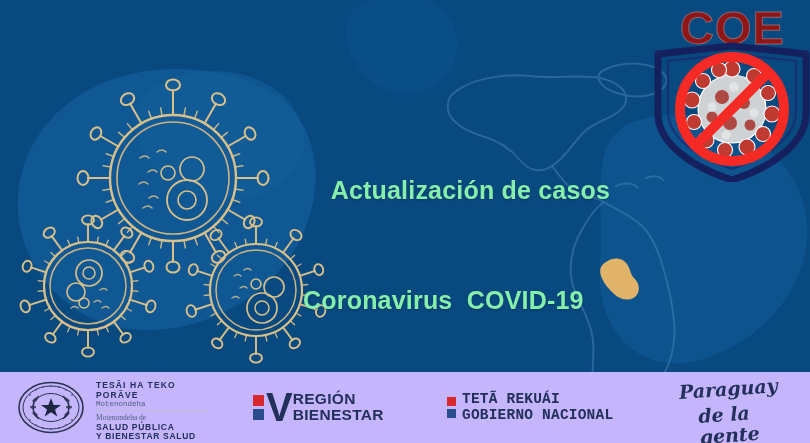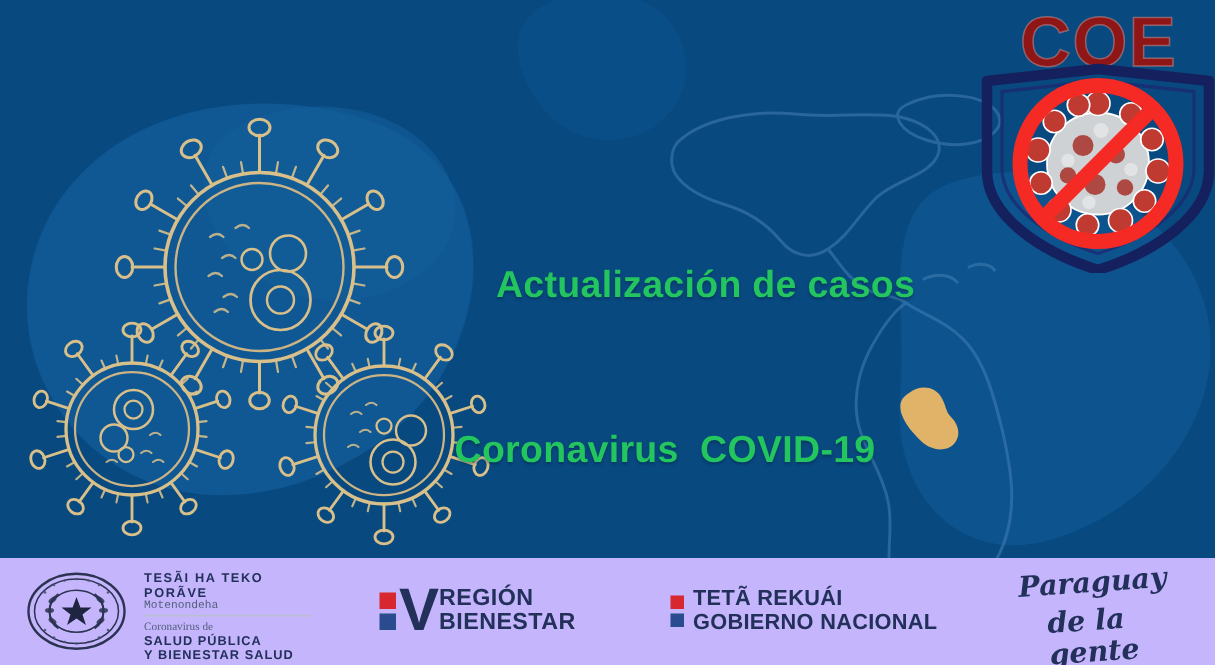--- a/index.html
+++ b/index.html
@@ -10,21 +10,21 @@
   }
   #poster{
     position:relative;width:810px;height:443px;overflow:hidden;
     background:#08497f;
   }
   
   .bg-svg{position:absolute;left:0;top:0;width:810px;height:443px;}
   
   .headline{
     position:absolute;left:303px;top:144px;
-    color:#22c55e;
+    color:#86efac;
     font-size:25px;line-height:31px;
     font-weight:bold;
     letter-spacing:0.2px;
     text-shadow:0 1px 2px rgba(0,20,50,.35);
     white-space:pre;
   }
   .headline .l2{display:block;margin-top:48px;}
   
   .coe{position:absolute;left:650px;top:2px;width:165px;height:180px;}
   .coe-word{
@@ -69,21 +69,21 @@
   }
   
   .region{position:absolute;left:253px;top:14px;height:42px;display:flex;align-items:center;}
   .region .sq{display:flex;flex-direction:column;gap:3px;margin-right:2px;}
   .region .sq i{display:block;width:11px;height:11px;}
   .region .sq .red{background:#d7282f;}
   .region .sq .blue{background:#2b4b8f;}
   .region .vee{font-size:40px;line-height:40px;font-weight:bold;color:#22305a;margin:0 2px 0 0;letter-spacing:-2px;}
   .region .rtext{font-size:15.5px;line-height:16.5px;font-weight:bold;color:#22305a;letter-spacing:.3px;}
   
-  .gob{position:absolute;left:447px;top:19px;display:flex;align-items:center;}
+  .gob{position:absolute;left:447px;top:19px;display:flex;align-items:center;font-family:Liberation Mono, monospace;}
   .gob .sq{display:flex;flex-direction:column;gap:3px;margin-right:6px;}
   .gob .sq i{display:block;width:9px;height:9px;}
   .gob .sq .red{background:#d7282f;}
   .gob .sq .blue{background:#2b4b8f;}
   .gob .gtext{font-size:14.5px;line-height:16px;font-weight:bold;color:#22305a;letter-spacing:.2px;}
   
   .pdlg{position:absolute;left:655px;top:10px;width:140px;height:52px;color:#22305a;}
   .pdlg .p1{
     position:absolute;left:24px;top:0;
     font-family:"DejaVu Serif", serif;font-style:italic;
@@ -641,21 +641,21 @@
             <circle cx="49" cy="45" r="0.9"></circle>
           <circle cx="13" cy="40" r="0.9"></circle>
             <circle cx="55" cy="40" r="0.9"></circle>
         </g>
       </svg>
 
       <div class="ministry">
         <div class="m1">TESÃI HA TEKO</div>
         <div class="m1">PORÃVE</div>
         <div class="m2">Motenondeha</div>
-        <div class="m3">Coronavirus de</div>
+        <div class="m3">Motenondeha de</div>
         <div class="m4">SALUD PÚBLICA</div>
         <div class="m4">Y BIENESTAR SALUD</div>
       </div>
 
       <div class="region">
         <span class="sq">
           <i class="red"></i>
           <i class="blue"></i>
         </span>
         <span class="vee">V</span>

